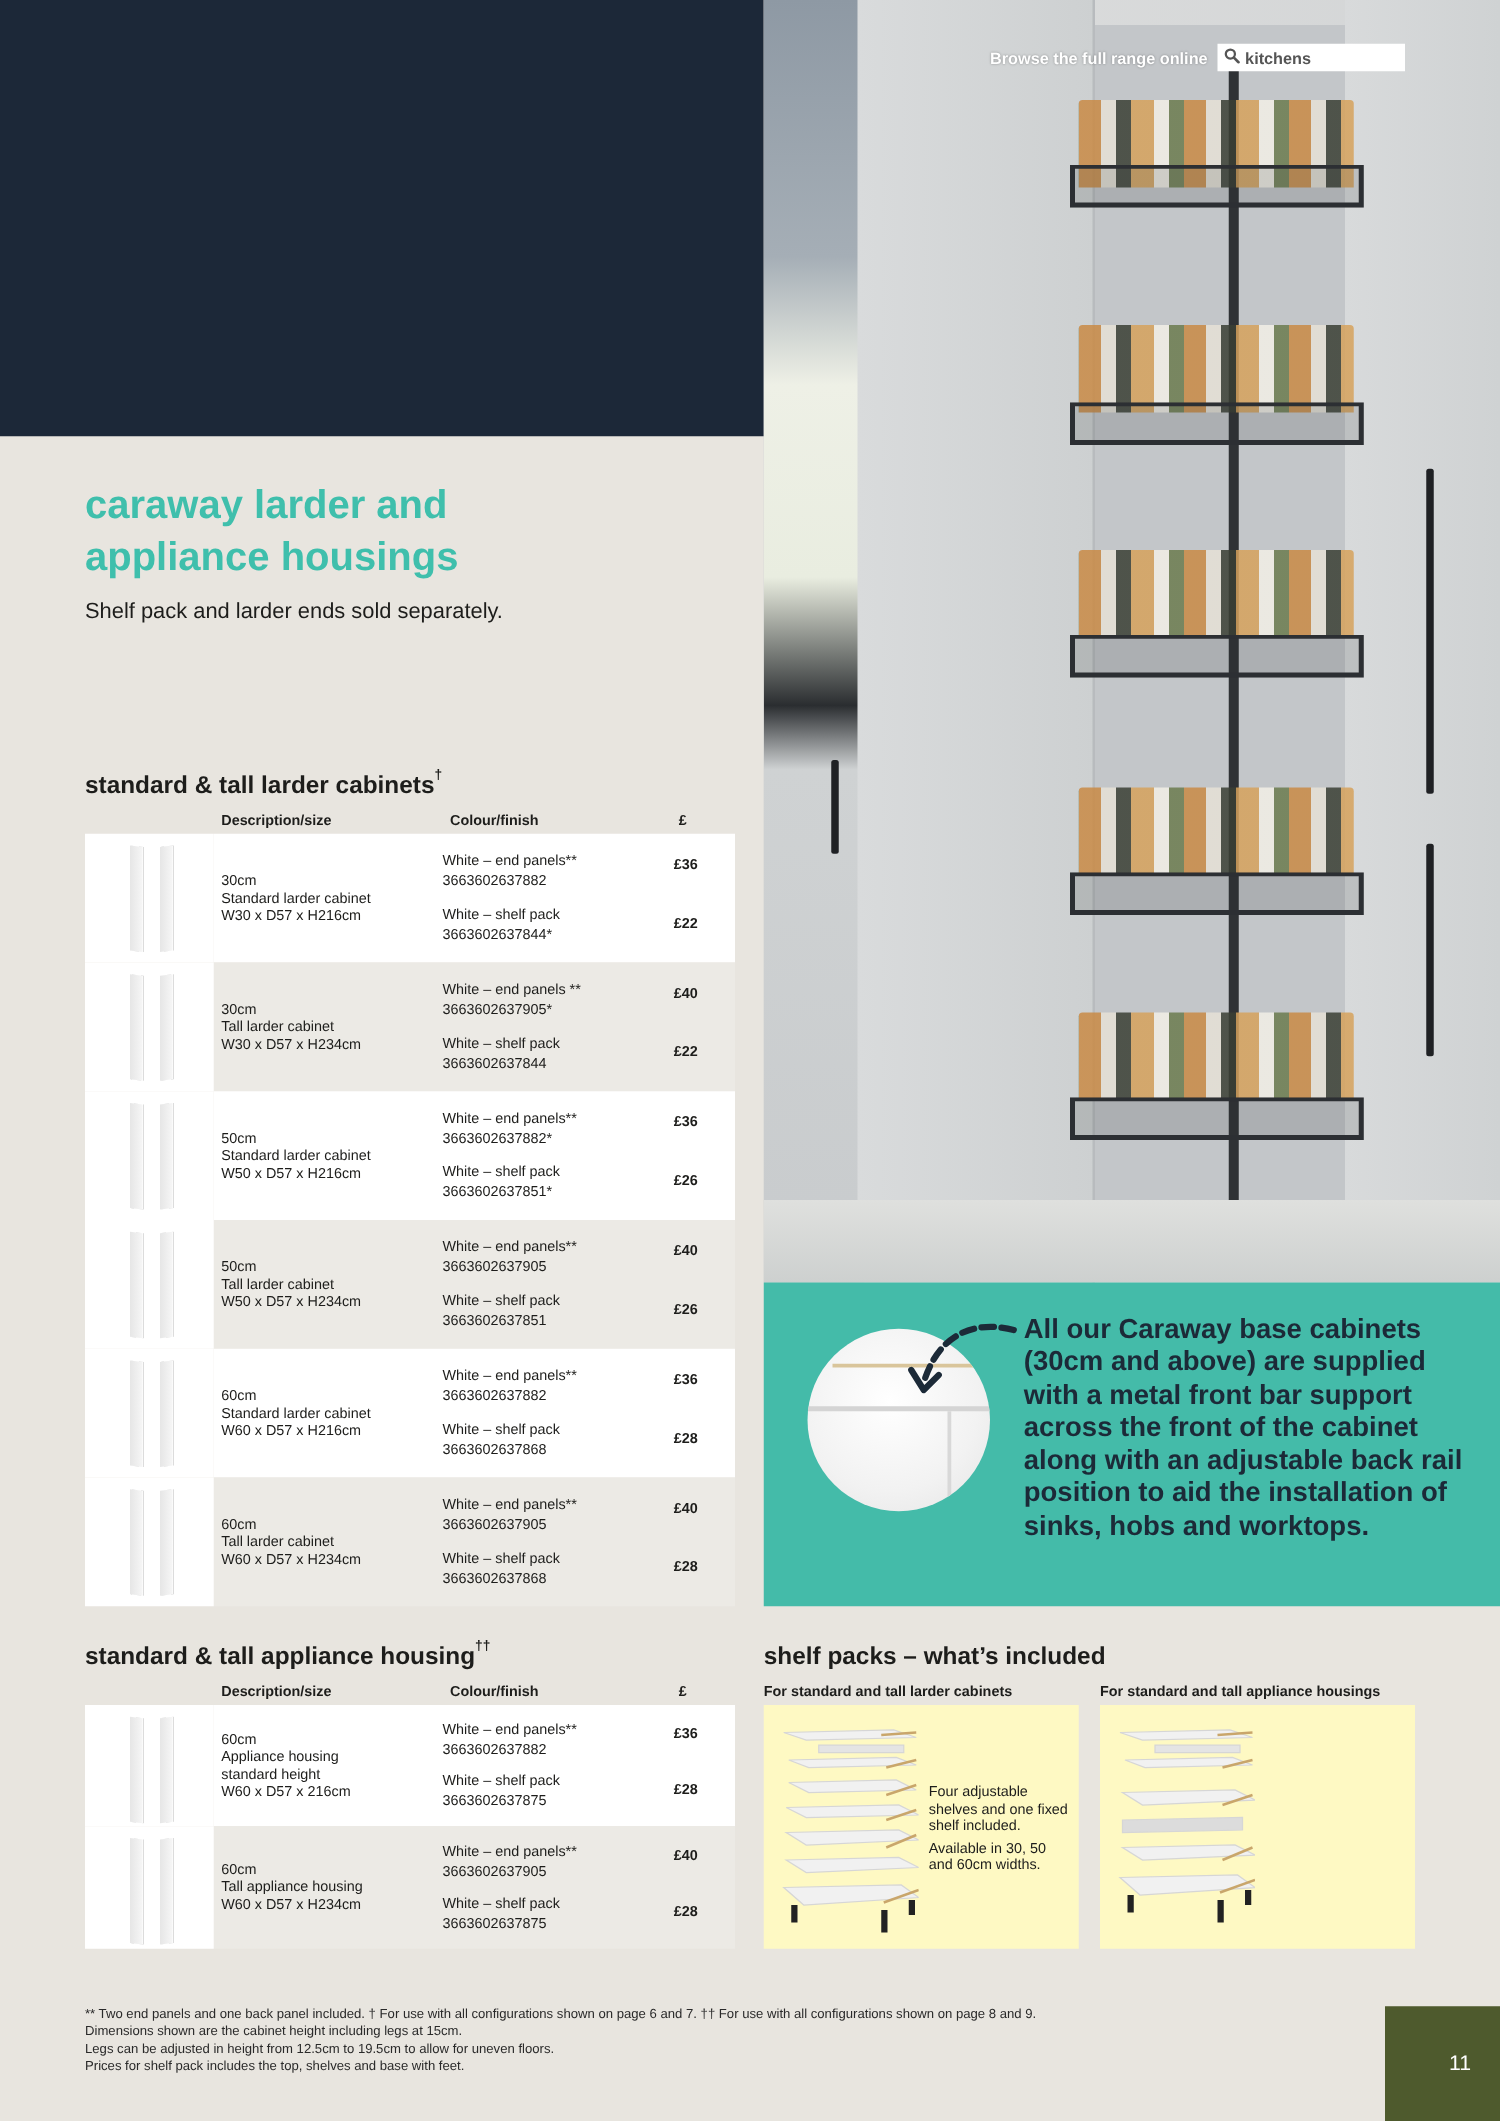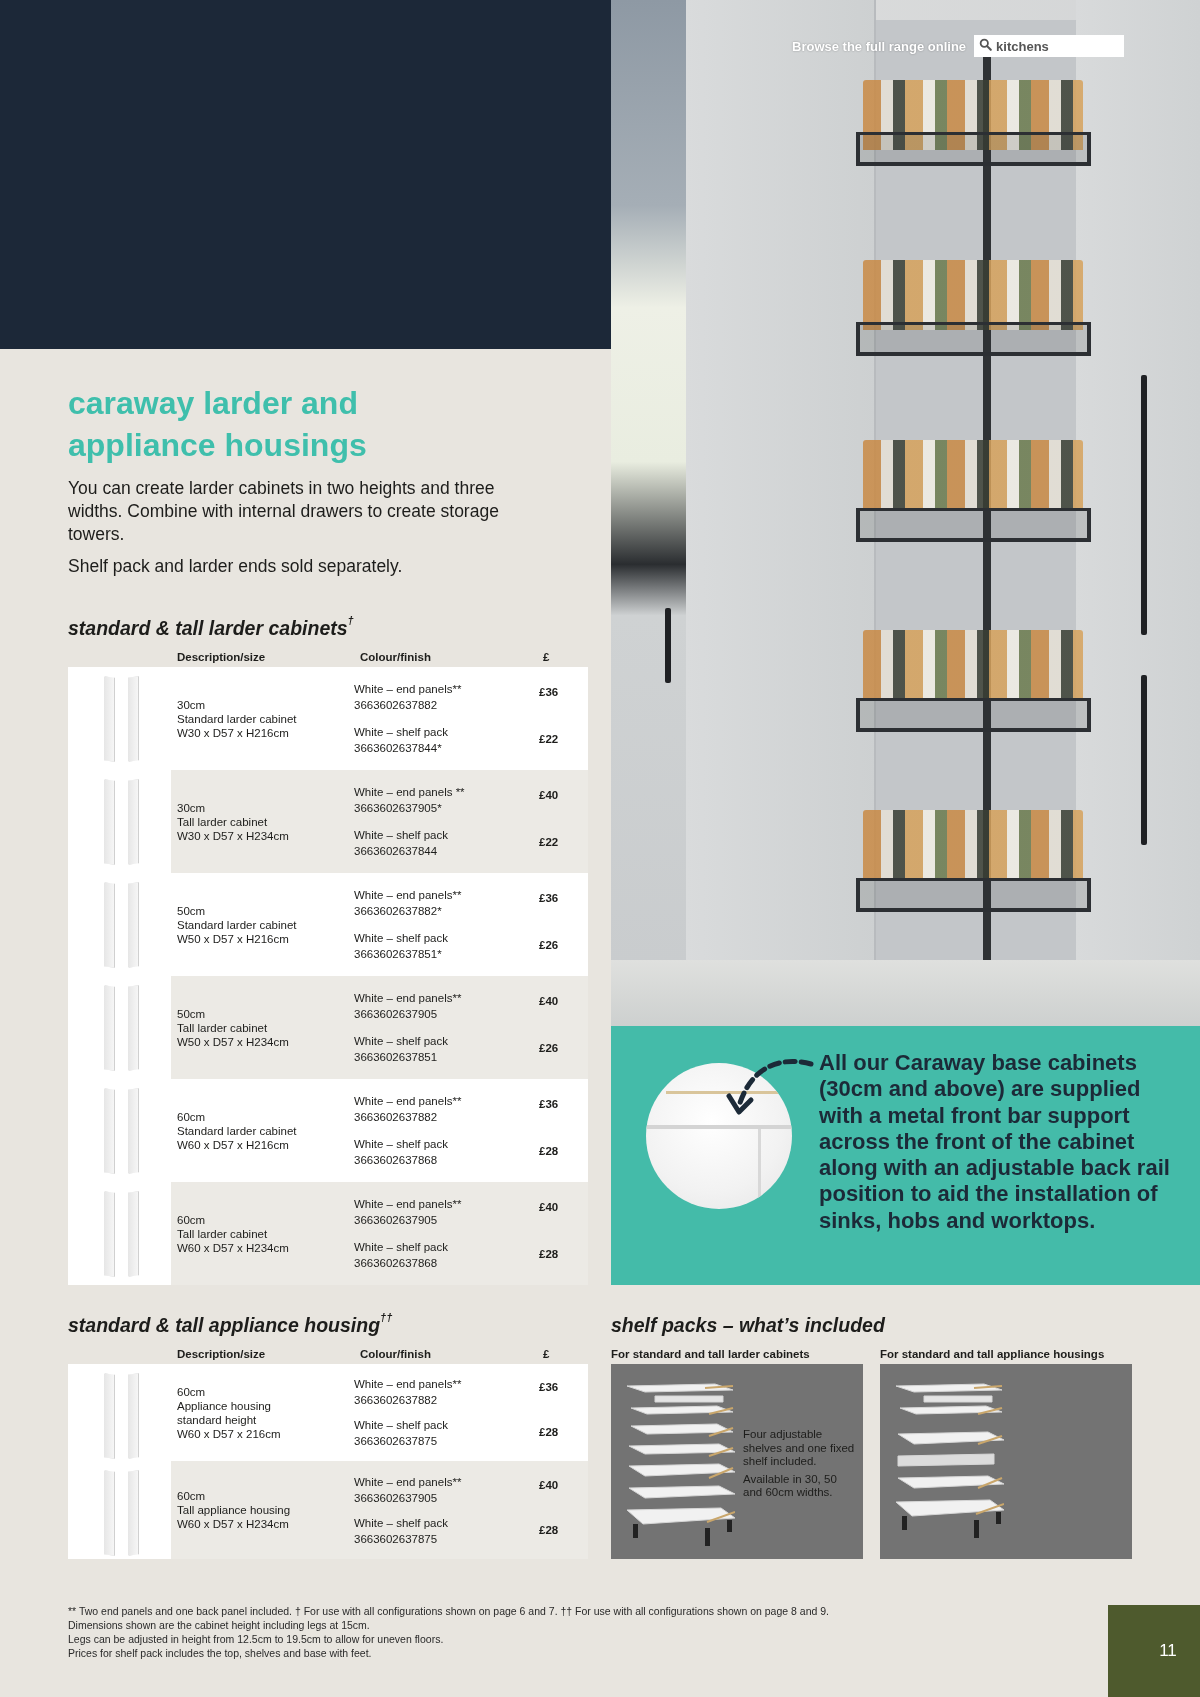--- a/index.html
+++ b/index.html
@@ -46,21 +46,21 @@
   .title {
     position: absolute; left: 68px; top: 382px; width: 480px;
     color: #3fbfac; font-size: 32px; font-weight: bold; line-height: 42px;
   }
   .intro {
     position: absolute; left: 68px; top: 477px; width: 440px;
     font-size: 17.5px; line-height: 23px;
   }
   .intro p + p { margin-top: 9px; }
 
-  .section-heading { position: absolute; font-size: 19.5px; font-weight: bold; color: #1d1d1b; font-style: italic; }
+  .section-heading { position: absolute; font-size: 19.5px; font-weight: bold; color: #1d1d1b; }
   .section-heading sup { font-size: 11px; vertical-align: top; position: relative; top: -3px; }
 
   .col-head { position: absolute; font-size: 11.5px; font-weight: bold; }
 
   
   .table { position: absolute; left: 68px; width: 520px; }
   .row { position: relative; height: 103px; display: flex; }
   .row .thumb {
     width: 103px; height: 103px; background: #ffffff; position: relative;
   }
@@ -101,21 +101,21 @@
   .info-circle .side { position:absolute; left:112px; top:66px; width:3px; height:80px; background:#d8d8d8; }
   .info-arrow { position: absolute; left: 100px; top: 30px; width: 110px; height: 70px; }
   .info-text {
     position: absolute; left: 208px; top: 24px; width: 360px;
     color: #1c2a38; font-size: 22px; line-height: 26.3px;
   }
 
   
   .shelf-sub { position: absolute; font-size: 11.5px; font-weight: bold; }
   .shelf-card {
-    position: absolute; top: 1364px; width: 252px; height: 195px; background: #737373;
+    position: absolute; top: 1364px; width: 252px; height: 195px; background: #fef9c3;
   }
   .shelf-illus { position: absolute; left: 14px; top: 14px; width: 110px; height: 170px; }
   .shelf-text { position: absolute; top: 64px; font-size: 11.5px; line-height: 13.5px; }
   .shelf-text p + p { margin-top: 4px; }
 
   .footnotes {
     position: absolute; left: 68px; top: 1604px; width: 900px;
     font-size: 10.5px; line-height: 14px; color: #2a2a2a;
   }
   .page-num {
@@ -162,21 +162,20 @@
     </span>
     <span>kitchens</span>
   </div>
 </div>
 
 <h1 class="title">
   <span>caraway larder and</span><br>
   <span>appliance housings</span>
 </h1>
 <div class="intro">
-  <p>You can create larder cabinets in two heights and three widths. Combine with internal drawers to create storage towers.</p>
   <p>Shelf pack and larder ends sold separately.</p>
 </div>
 
 <h2 class="section-heading" style="left:68px; top:617px;">
   <span>standard &amp; tall larder cabinets</span><sup>†</sup>
 </h2>
 <span class="col-head" style="left:177px; top:651px;">Description/size</span>
 <span class="col-head" style="left:360px; top:651px;">Colour/finish</span>
 <span class="col-head" style="left:543px; top:651px;">£</span>
 

